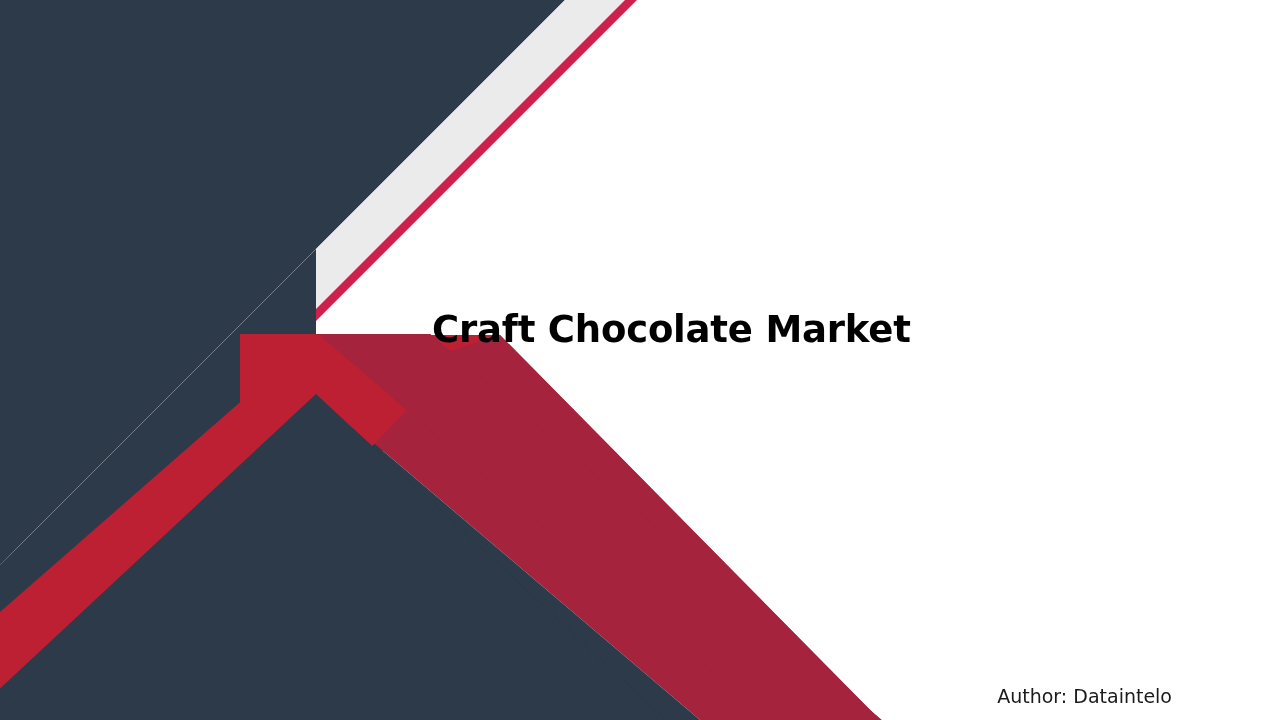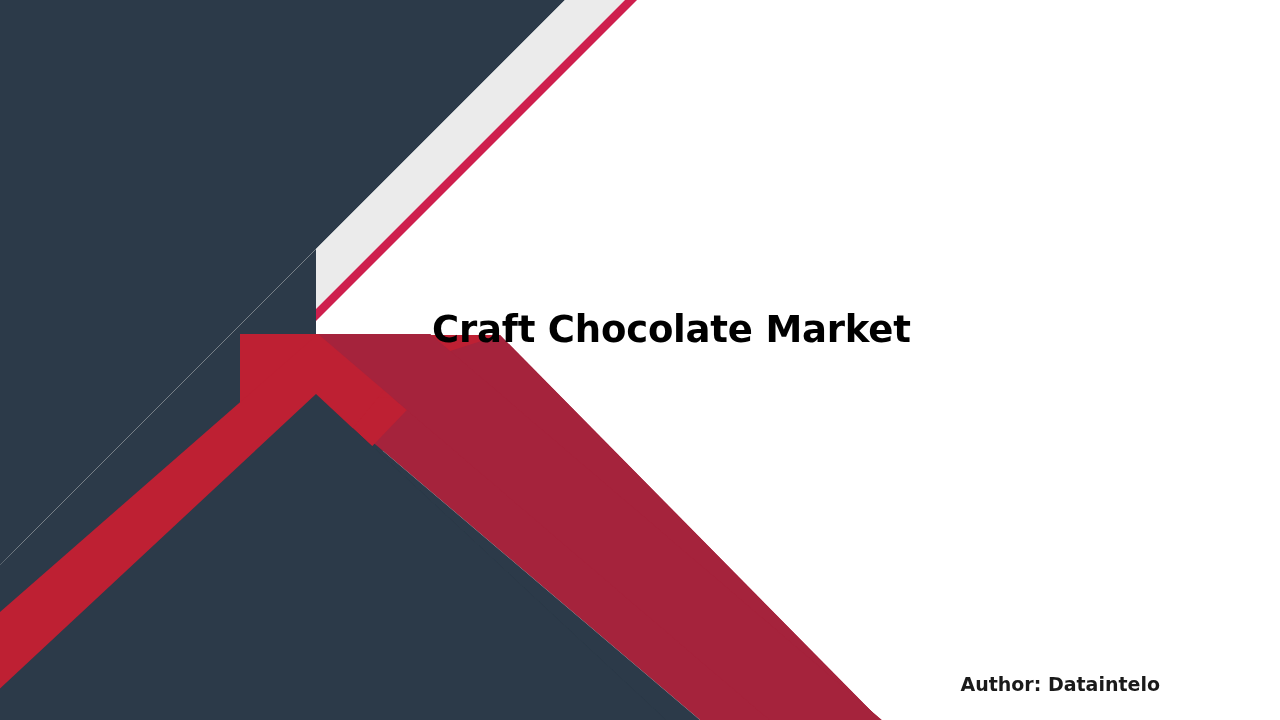--- a/index.html
+++ b/index.html
@@ -56,24 +56,24 @@
     font-size: 25px;
     line-height: 60px;
     color: #111111;
     text-align: center;
   }
   #author {
     position: absolute;
     left: 760px;
     top: 671px;
     width: 400px;
-    margin: 0;
+    margin: 12px;
     text-align: right;
     font-family: "DejaVu Sans", sans-serif;
-    font-weight: bold;
+    font-weight: normal;
     font-size: 19px;
     line-height: 26px;
     color: #1a1a1a;
   }
 </style>
 </head>
 <body>
 
 <div id="slide">
 

